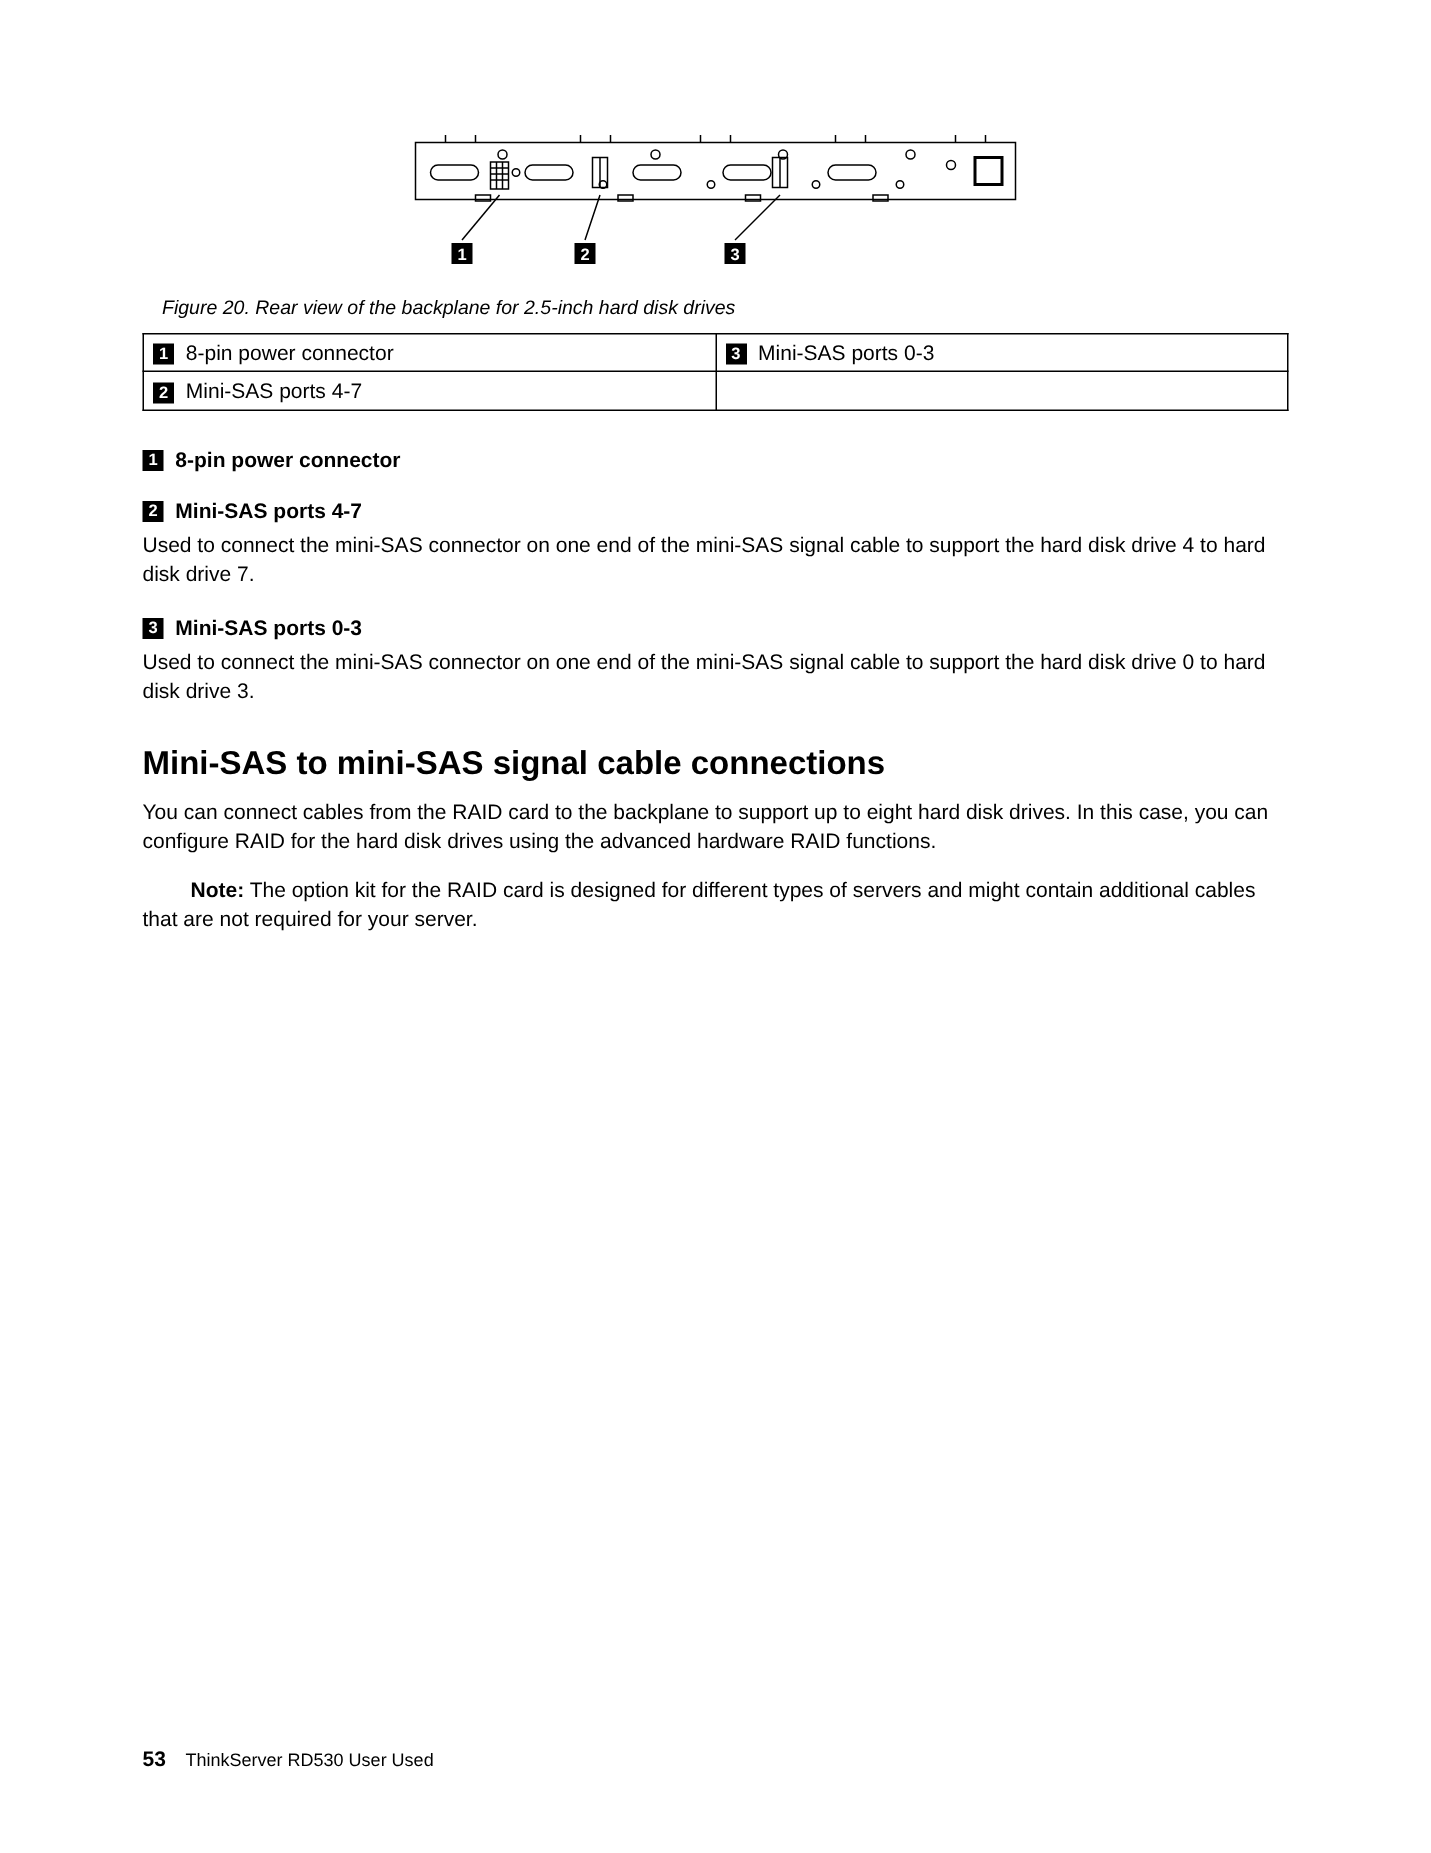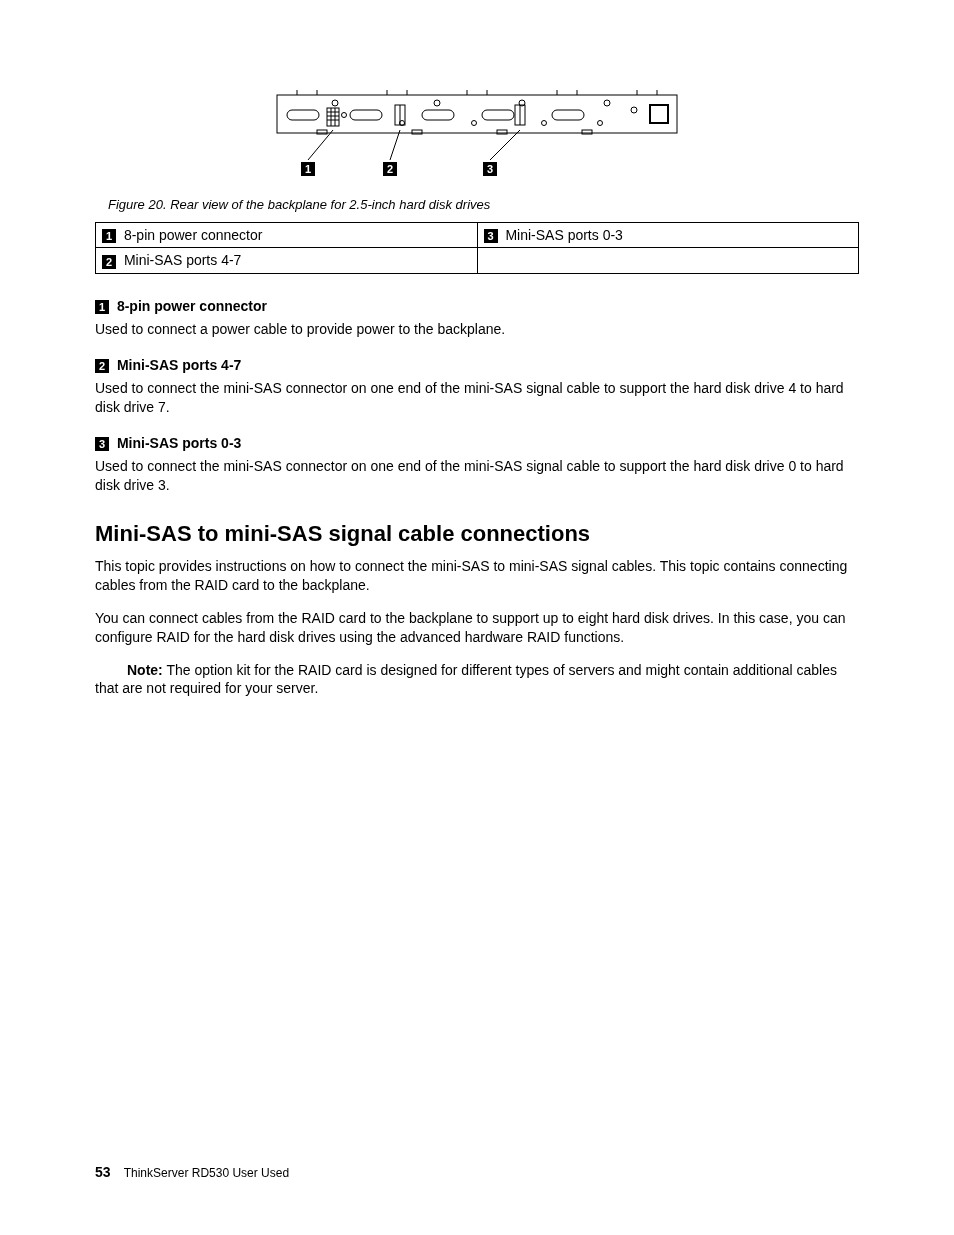--- a/index.html
+++ b/index.html
@@ -180,36 +180,34 @@
       </td>
       <td></td>
     </tr>
   </tbody>
     </table>
 
   <div class="sec-head">
     <span class="callout">1</span>
     <span>8-pin power connector</span>
   </div>
-  <p class="para">Used to connect a power cable to provide power to the backplane.</p>
 
   <div class="sec-head">
     <span class="callout">2</span>
     <span>Mini-SAS ports 4-7</span>
   </div>
   <p class="para">Used to connect the mini-SAS connector on one end of the mini-SAS signal cable to support the hard disk drive 4 to hard disk drive 7.</p>
 
   <div class="sec-head">
     <span class="callout">3</span>
     <span>Mini-SAS ports 0-3</span>
   </div>
   <p class="para">Used to connect the mini-SAS connector on one end of the mini-SAS signal cable to support the hard disk drive 0 to hard disk drive 3.</p>
 
   <h2 class="section">Mini-SAS to mini-SAS signal cable connections</h2>
-  <p class="para">This topic provides instructions on how to connect the mini-SAS to mini-SAS signal cables. This topic contains connecting cables from the RAID card to the backplane.</p>
   <p class="para">You can connect cables from the RAID card to the backplane to support up to eight hard disk drives. In this case, you can configure RAID for the hard disk drives using the advanced hardware RAID functions.</p>
   <p class="para">
     <span class="note-label">Note:</span><span> The option kit for the RAID card is designed for different types of servers and might contain additional cables that are not required for your server.</span>
   </p>
 
   <div class="footer">
     <span class="pn">53</span>
     <span>ThinkServer RD530 User Used</span>
   </div>
 

